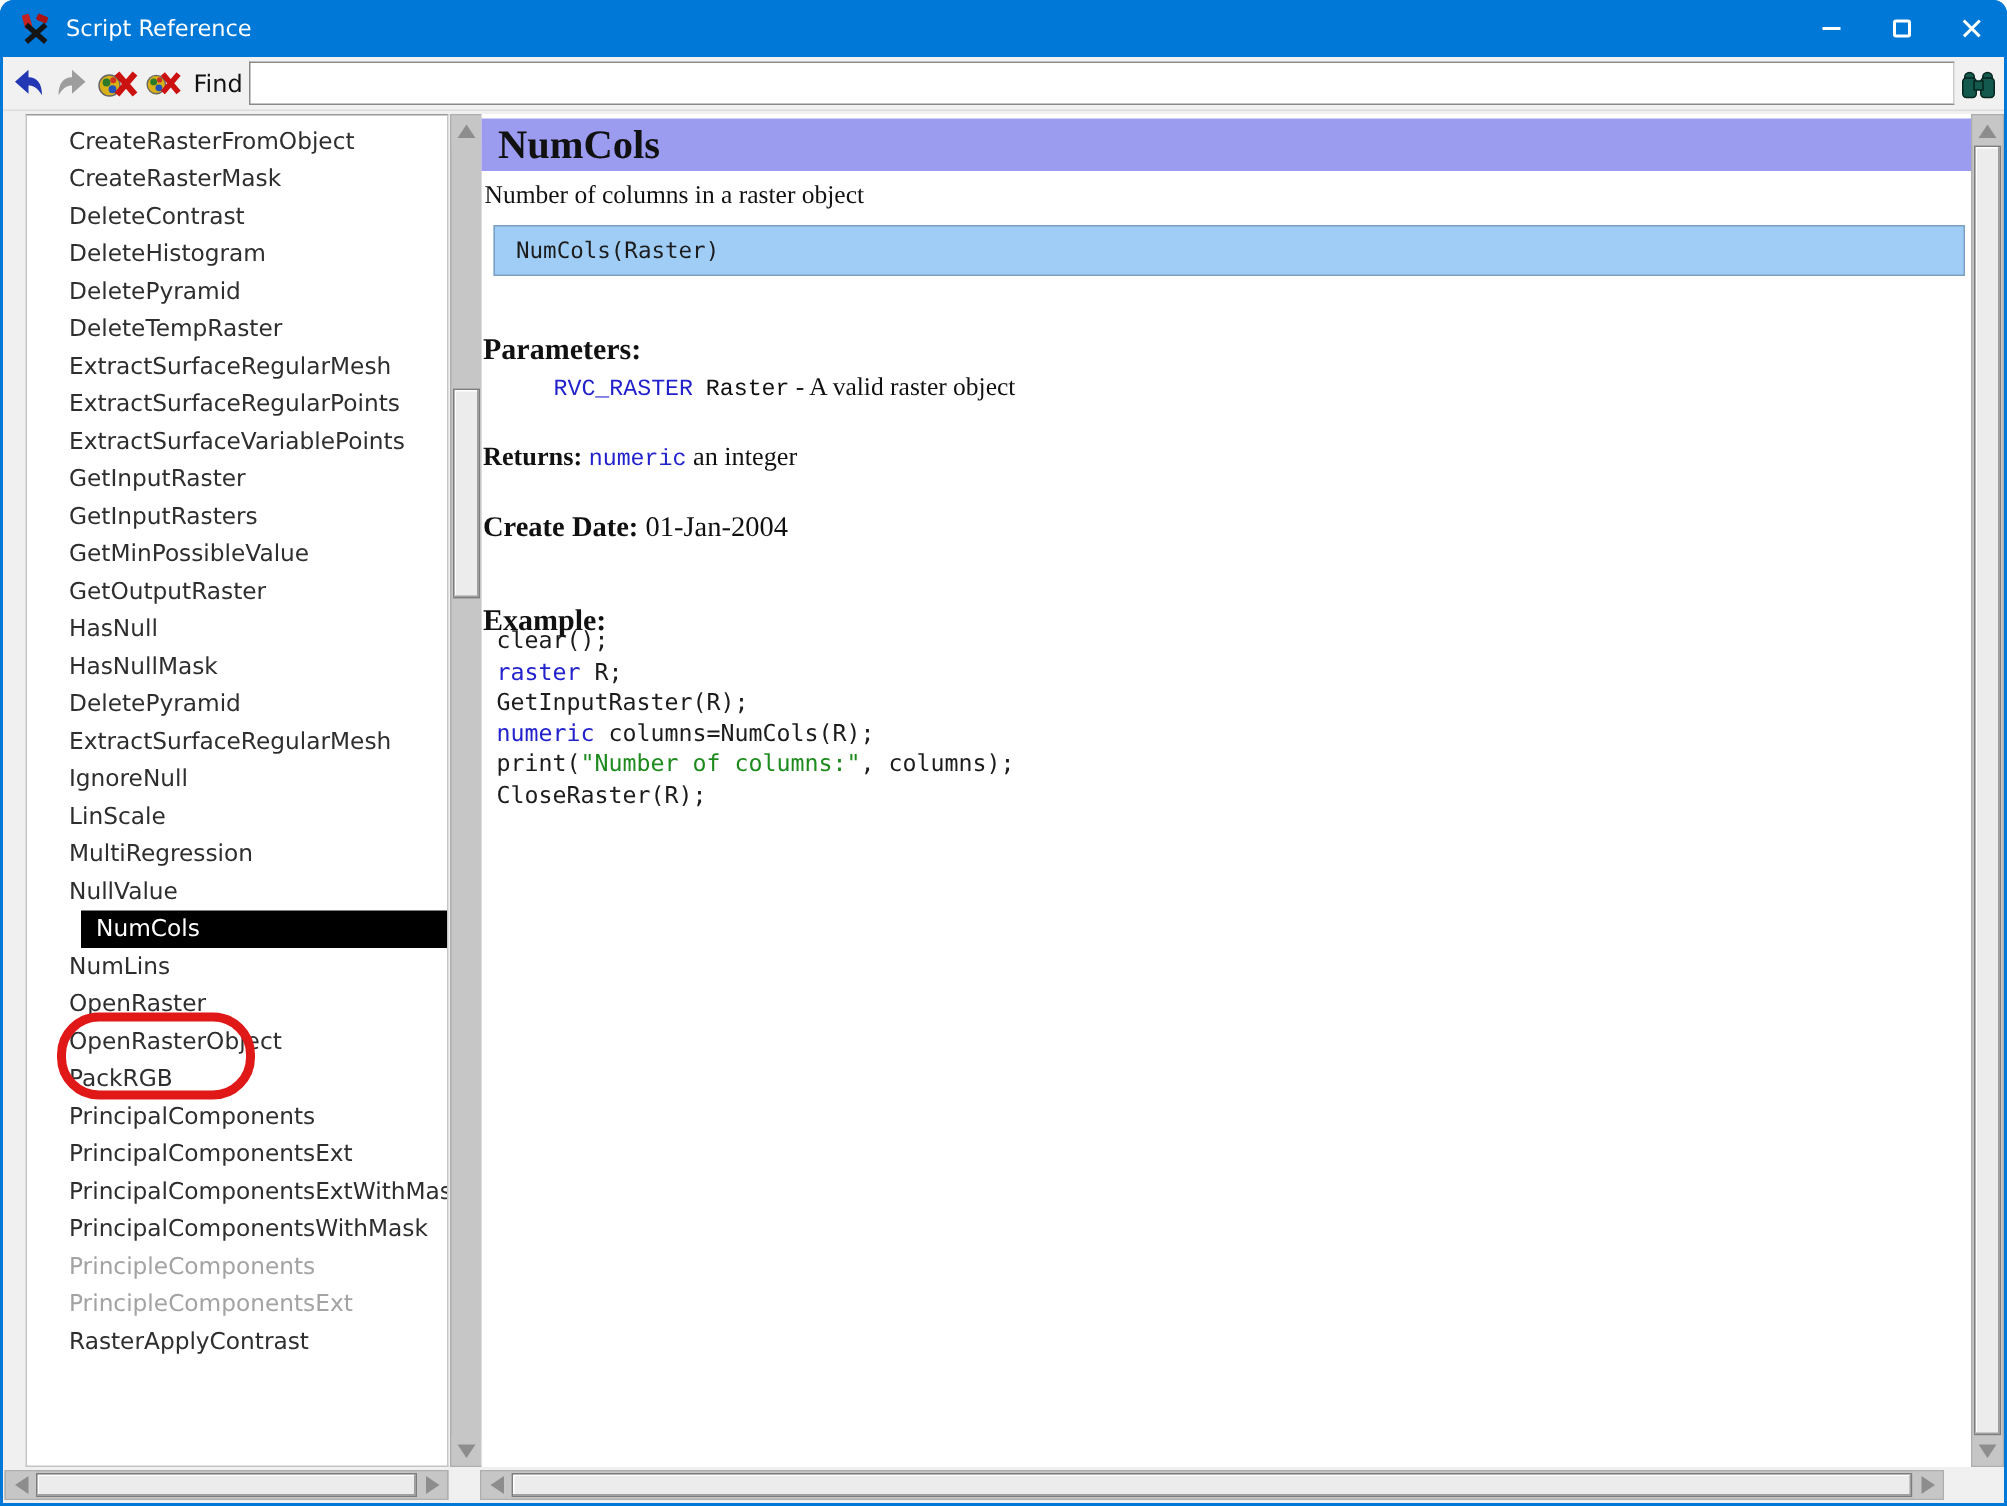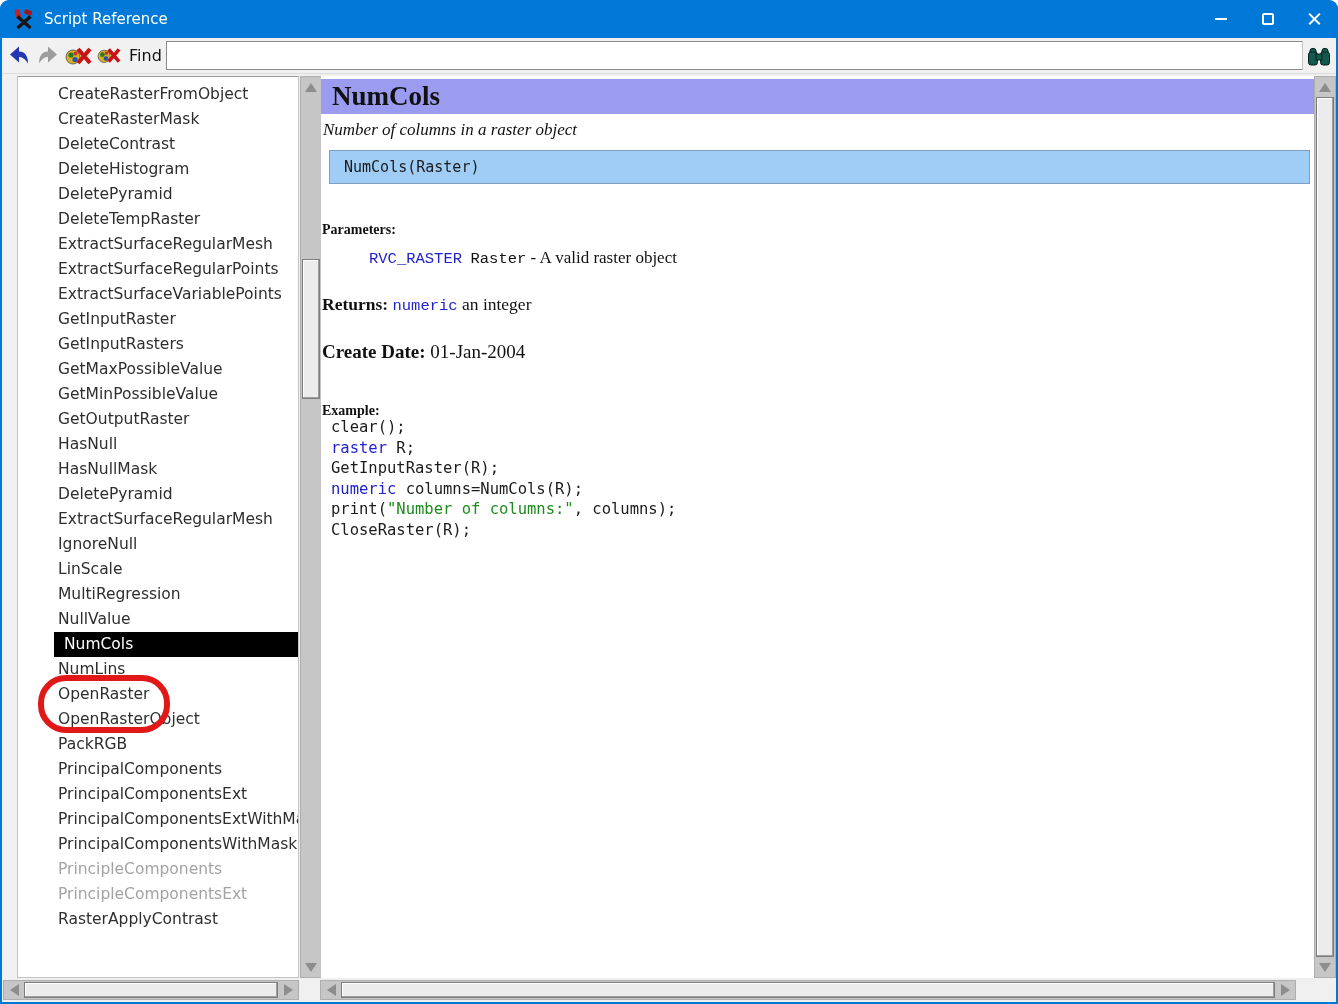--- a/index.html
+++ b/index.html
@@ -37,21 +37,21 @@
                 background:#fff; font-size:15px; padding:0 6px; outline:none; }
   .binoc-btn { width:28px; height:32px; display:flex; align-items:center; justify-content:center; margin:0 3px 0 2px; }
 
   
   .main { position:absolute; left:2px; right:2px; top:74px; bottom:2px; background:#f0f0f0; }
 
   .list-panel { position:absolute; left:15px; top:2px; width:282px; height:902px;
                 background:#fff; border:1px solid #c4c4c4; border-top-color:#9a9a9a;
                 overflow:hidden; padding-top:5px; }
   .list-item { height:25px; line-height:25px; font-size:15.5px; color:#2e2e2e;
-               padding-left:28px; white-space:nowrap;margin-left:12px; }
+               padding-left:28px; white-space:nowrap; }
   .list-item.disabled { color:#a3a3a3; }
   .list-item.selected { background:var(--selected-bg); color:var(--selected-fg);
                         margin-left:36px; padding-left:10px; }
 
   
   .sb { position:absolute; background:#c6c6c6; border:1px solid #aeaeae; }
   .sb-v { width:22px; } .sb-h { height:20px; }
   .sb-btn { position:absolute; display:flex; align-items:center; justify-content:center; background:#c6c6c6; }
   .sb-v .sb-btn { left:0; width:20px; height:20px; }
   .sb-h .sb-btn { top:0; width:20px; height:18px; }
@@ -68,26 +68,26 @@
   .list-vscroll { left:298px; top:2px; height:902px; }
   .list-hscroll { left:1px; top:906px; width:296px; }
   .content-vscroll { right:0; top:2px; height:902px; }
   .content-hscroll { left:318px; top:906px; width:976px; }
 
   
   .content { position:absolute; left:319px; top:2px; width:993px; height:902px; background:#fff;
              font-family:"Liberation Serif","DejaVu Serif",serif; color:#111; }
   .doc-title-bar { position:absolute; left:0; top:3px; right:0; height:35px; background:var(--header-bar); }
   .doc-title { font-size:27px; font-weight:bold; line-height:34px; padding-left:11px; }
-  .doc-subtitle { position:absolute; left:2px; top:44px; font-style:italic; font-size:17px; }
+  .doc-subtitle { position:absolute; left:2px; top:44px; font-size:17px; }
   .syntax-box { position:absolute; left:8px; top:74px; width:981px; height:34px;
                 background:var(--syntax-bg); border:1px solid var(--syntax-border);
                 font-family:"DejaVu Sans Mono","Liberation Mono",monospace; font-size:15px;
                 line-height:32px; padding-left:14px; color:#1c1c1c; }
-  .sec-label { position:absolute; left:1px; font-weight:bold; font-size:14px; }
+  .sec-label { position:absolute; left:1px; font-weight:bold; font-size:20px; }
   .lbl-params { top:146px; } .lbl-example { top:327px; }
   .param-line { position:absolute; left:48px; top:172px; font-size:17px; white-space:nowrap; }
   .returns-line { position:absolute; left:1px; top:218px; font-size:17.5px; white-space:nowrap; }
   .date-line { position:absolute; left:1px; top:265px; font-size:19px; white-space:nowrap; }
   .mono { font-family:Liberation Mono, monospace; font-size:15.5px; }
   .kw-blue { color:var(--keyword-blue); }
   .code-block { position:absolute; left:10px; top:341px;
                 font-family:"DejaVu Sans Mono","Liberation Mono",monospace;
                 font-size:15.5px; line-height:20.6px; color:#1c1c1c; white-space:pre; }
   .code-line .tok-kw { color:var(--keyword-blue); }
@@ -177,21 +177,20 @@
         <div class="list-item">CreateRasterMask</div>
         <div class="list-item">DeleteContrast</div>
         <div class="list-item">DeleteHistogram</div>
         <div class="list-item">DeletePyramid</div>
         <div class="list-item">DeleteTempRaster</div>
         <div class="list-item">ExtractSurfaceRegularMesh</div>
         <div class="list-item">ExtractSurfaceRegularPoints</div>
         <div class="list-item">ExtractSurfaceVariablePoints</div>
         <div class="list-item">GetInputRaster</div>
         <div class="list-item">GetInputRasters</div>
-        <div class="list-item">GetMaxPossibleValue</div>
         <div class="list-item">GetMinPossibleValue</div>
         <div class="list-item">GetOutputRaster</div>
         <div class="list-item">HasNull</div>
         <div class="list-item">HasNullMask</div>
         <div class="list-item">DeletePyramid</div>
         <div class="list-item">ExtractSurfaceRegularMesh</div>
         <div class="list-item">IgnoreNull</div>
         <div class="list-item">LinScale</div>
         <div class="list-item">MultiRegression</div>
         <div class="list-item">NullValue</div>

